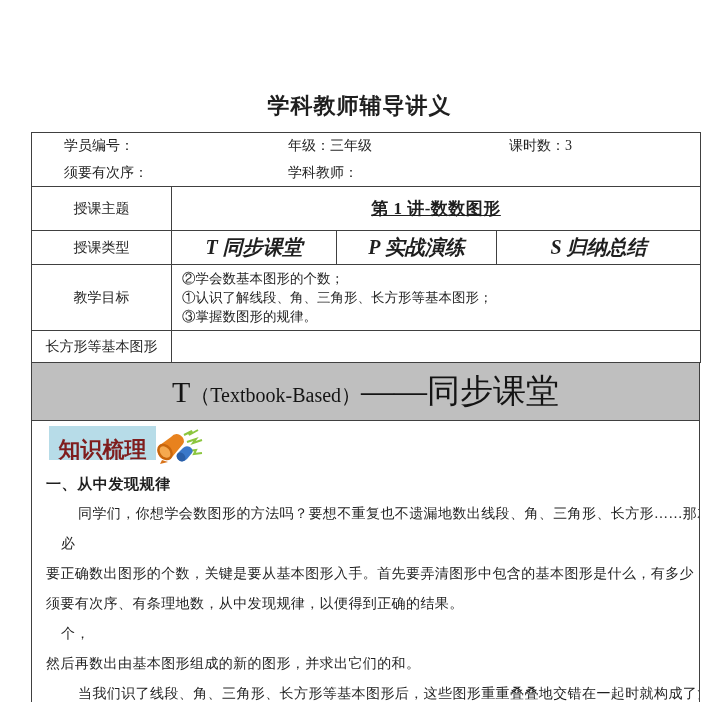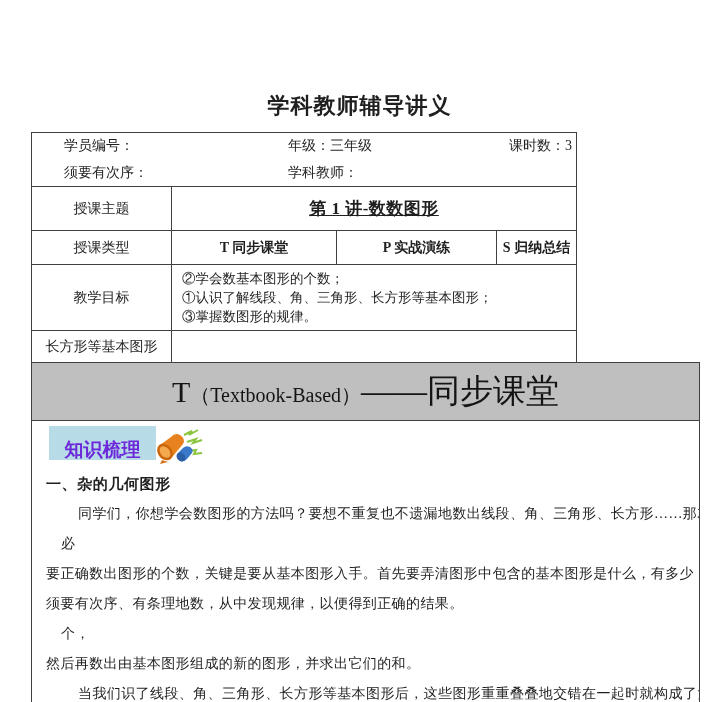--- a/index.html
+++ b/index.html
@@ -7,37 +7,37 @@
   .page {
     position:relative; width:719px; height:702px; margin:0 auto;
     background:#ffffff; overflow:hidden; color:#1f1f1f;
     font-family:"Liberation Serif", serif;
   }
   .doc-title {
     padding-top:52px; text-align:center;
     font-size:22px; font-weight:bold; letter-spacing:1px; line-height:30px;margin-top:39px;
   }
   .tbl {
-    margin:11px 0 0 31px; width:546px;
+    margin:11px 0 0 31px; width:670px;
     border:1px solid #404040;
   }
   .row-info {
     display:grid; grid-template-columns:256px 221px 192px;
     grid-template-rows:1fr 1fr; height:53px; font-size:14px;
   }
   .row-info .c1 { padding-left:32px; }
   .row-info span { align-self:center; }
   .row-topic { display:grid; grid-template-columns:139px 1fr; height:44px; border-top:1px solid #404040; }
   .row-type  { display:grid; grid-template-columns:139px 165px 160px 1fr; height:34px; border-top:1px solid #404040; }
   .row-goal  { display:grid; grid-template-columns:139px 1fr; height:66px; border-top:1px solid #404040; }
   .row-date  { display:grid; grid-template-columns:139px 1fr; height:32px; border-top:1px solid #404040; }
   .cell-label { display:flex; align-items:center; justify-content:center; font-size:14px; }
   .cell-b { border-left:1px solid #404040; }
   .topic-value { display:flex; align-items:center; justify-content:center; font-size:17px; font-weight:bold; letter-spacing:0.5px;text-decoration:underline; }
-  .type-opt { display:flex; align-items:center; justify-content:center; font-size:14px; font-weight:bold; }
+  .type-opt { display:flex; align-items:center; justify-content:center; font-size:20px; font-weight:bold; font-style:italic; }
   .goal-cell { display:flex; flex-direction:column; justify-content:center; padding:3px 10px; font-size:13.5px; line-height:19px; }
   .banner {
     margin-left:31px; margin-top:-1px; width:669px; height:59px;
     background:#bfbfbf; border:1px solid #404040;
     display:flex; align-items:center; justify-content:center;
   }
   .banner-inner { text-align:center; font-family:Liberation Serif, serif; color:#141414; white-space:nowrap; }
   .bt { font-size:30px; }
   .bp { font-size:20px; }
   .bs { font-size:33px; letter-spacing:0; }
@@ -46,21 +46,21 @@
     border-left:1px solid #404040; border-right:1px solid #404040;
     overflow:hidden;
   }
   .kb-box {
     position:absolute; left:17px; top:5px; width:107px; height:34px;
     background:#b7dce8; overflow:hidden;
   }
   .kb-label {
     position:absolute; left:50%; transform:translateX(-50%); top:13px;
     font-family:"Liberation Sans", sans-serif; font-weight:bold;
-    font-size:19px; line-height:22px; white-space:nowrap; color:#6d28d9;text-align:right;
+    font-size:22px; line-height:22px; white-space:nowrap; color:#7f1d1d;text-align:right;
   }
   .kb-icon { position:absolute; left:122px; top:6px; width:50px; height:40px; }
   .lines { position:absolute; top:48px; left:14px; right:14px; }
   .line { height:30px; line-height:30px; font-size:14px; letter-spacing:0.4px; white-space:nowrap; }
   .line.hd { font-weight:bold; font-size:15px; letter-spacing:0.6px; }
   .i1 { text-indent:15px; }
   .i2 { text-indent:32px; }
 </style>
 </head>
 <body>
@@ -128,21 +128,21 @@
         <ellipse cx="11" cy="25" rx="7" ry="9" transform="rotate(-40 11 25)" fill="#c9660c"></ellipse>
         <ellipse cx="11" cy="25" rx="4.5" ry="6.5" transform="rotate(-40 11 25)" fill="#f5a94f"></ellipse>
         <path d="M8 33 L6 37 L14 35 Z" fill="#d8731a"></path>
 
         <path d="M24 26 Q21 30 25 33 Q29 36 33 32 L38 26 Q40 23 36 20 Q32 18 29 21 Z" fill="#3a78c9"></path>
         <ellipse cx="27" cy="30" rx="4" ry="5" transform="rotate(-40 27 30)" fill="#2a5fa8"></ellipse>
       </svg>
     </span>
 
     <div class="lines">
-      <div class="line hd">一、杂的几何图形</div>
+      <div class="line hd">一、从中发现规律</div>
       <div class="line i2">同学们，你想学会数图形的方法吗？要想不重复也不遗漏地数出线段、角、三角形、长方形……那就</div>
       <div class="line i1">必</div>
       <div class="line">要正确数出图形的个数，关键是要从基本图形入手。首先要弄清图形中包含的基本图形是什么，有多少</div>
       <div class="line">须要有次序、有条理地数，从中发现规律，以便得到正确的结果。</div>
       <div class="line i1">个，</div>
       <div class="line">然后再数出由基本图形组成的新的图形，并求出它们的和。</div>
       <div class="line i2">当我们识了线段、角、三角形、长方形等基本图形后，这些图形重重叠叠地交错在一起时就构成了复</div>
       <div class="line">杂的几何图形。要想准确地计数这类图形中所包含的某一种基本图形的个数，就需要仔细地观察，灵活地</div>
     </div>
 

